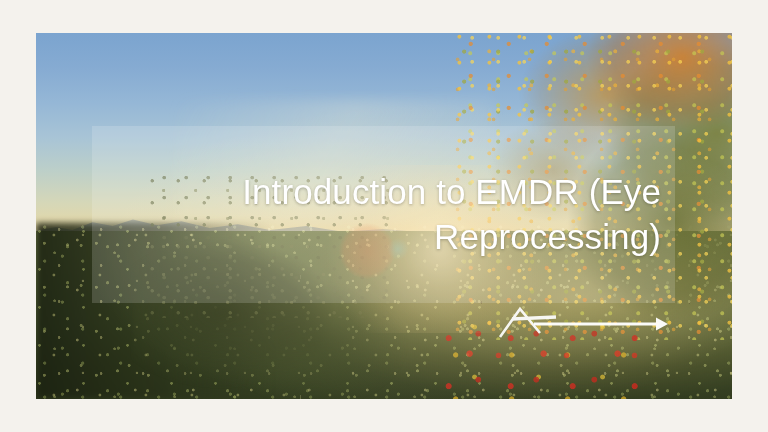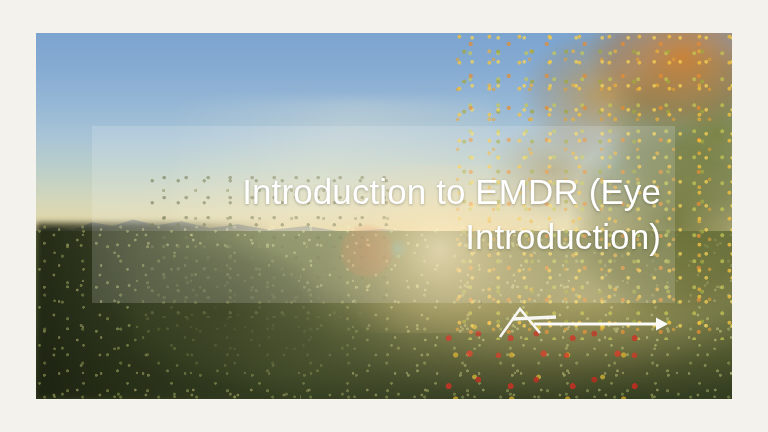--- a/index.html
+++ b/index.html
@@ -343,21 +343,21 @@
     <div class="flare-streak"></div>
     <div class="flare-ring-a"></div>
     <div class="flare-ring-b"></div>
     <div class="warm-wash"></div>
 
   </div>
 
   <div id="title-panel">
     <h1 id="title-text">
       <span class="tline">Introduction to EMDR (Eye</span>
-      <span class="tline">Introduction)</span>
+      <span class="tline">Reprocessing)</span>
     </h1>
   </div>
 
   <svg id="motion-graphic" viewBox="0 0 172 40" xmlns="http://www.w3.org/2000/svg">
     <g fill="none" stroke="#ffffff" stroke-width="2.6" opacity="0.92">
       <path d="M2 34 L22 6 L42 30"></path>
       <path d="M14 16 L58 14" stroke-width="3.4"></path>
     </g>
     <g stroke="#ffffff" fill="#ffffff" opacity="0.96">
       <line x1="36" y1="21" x2="158" y2="21" stroke-width="3.2"></line>

